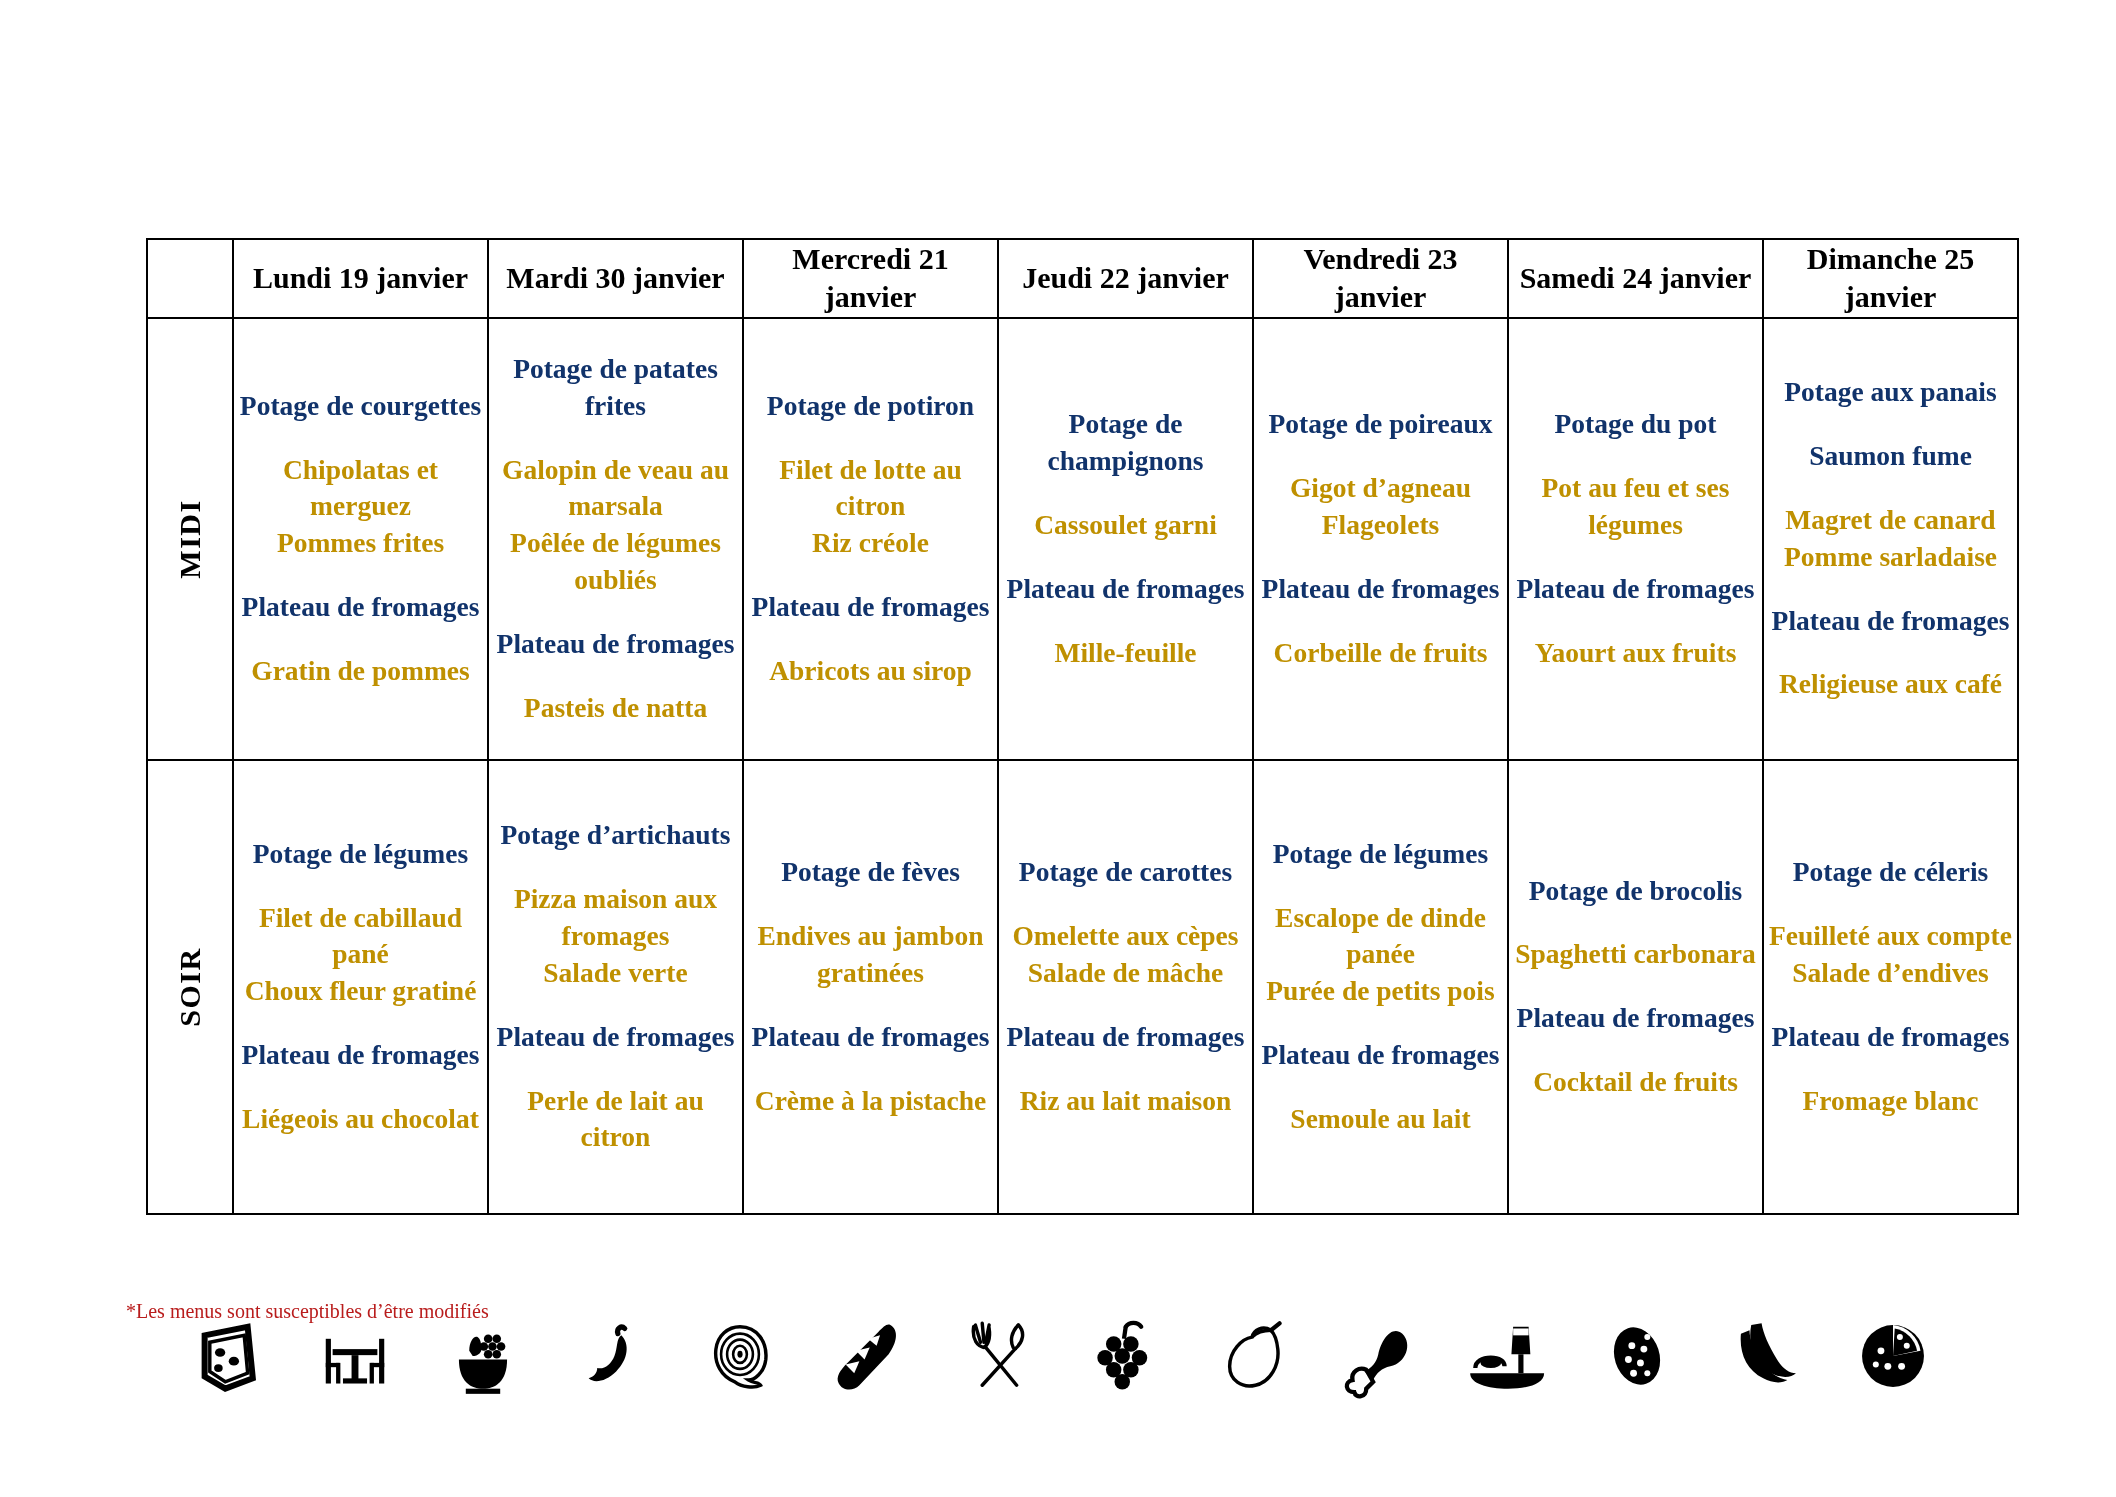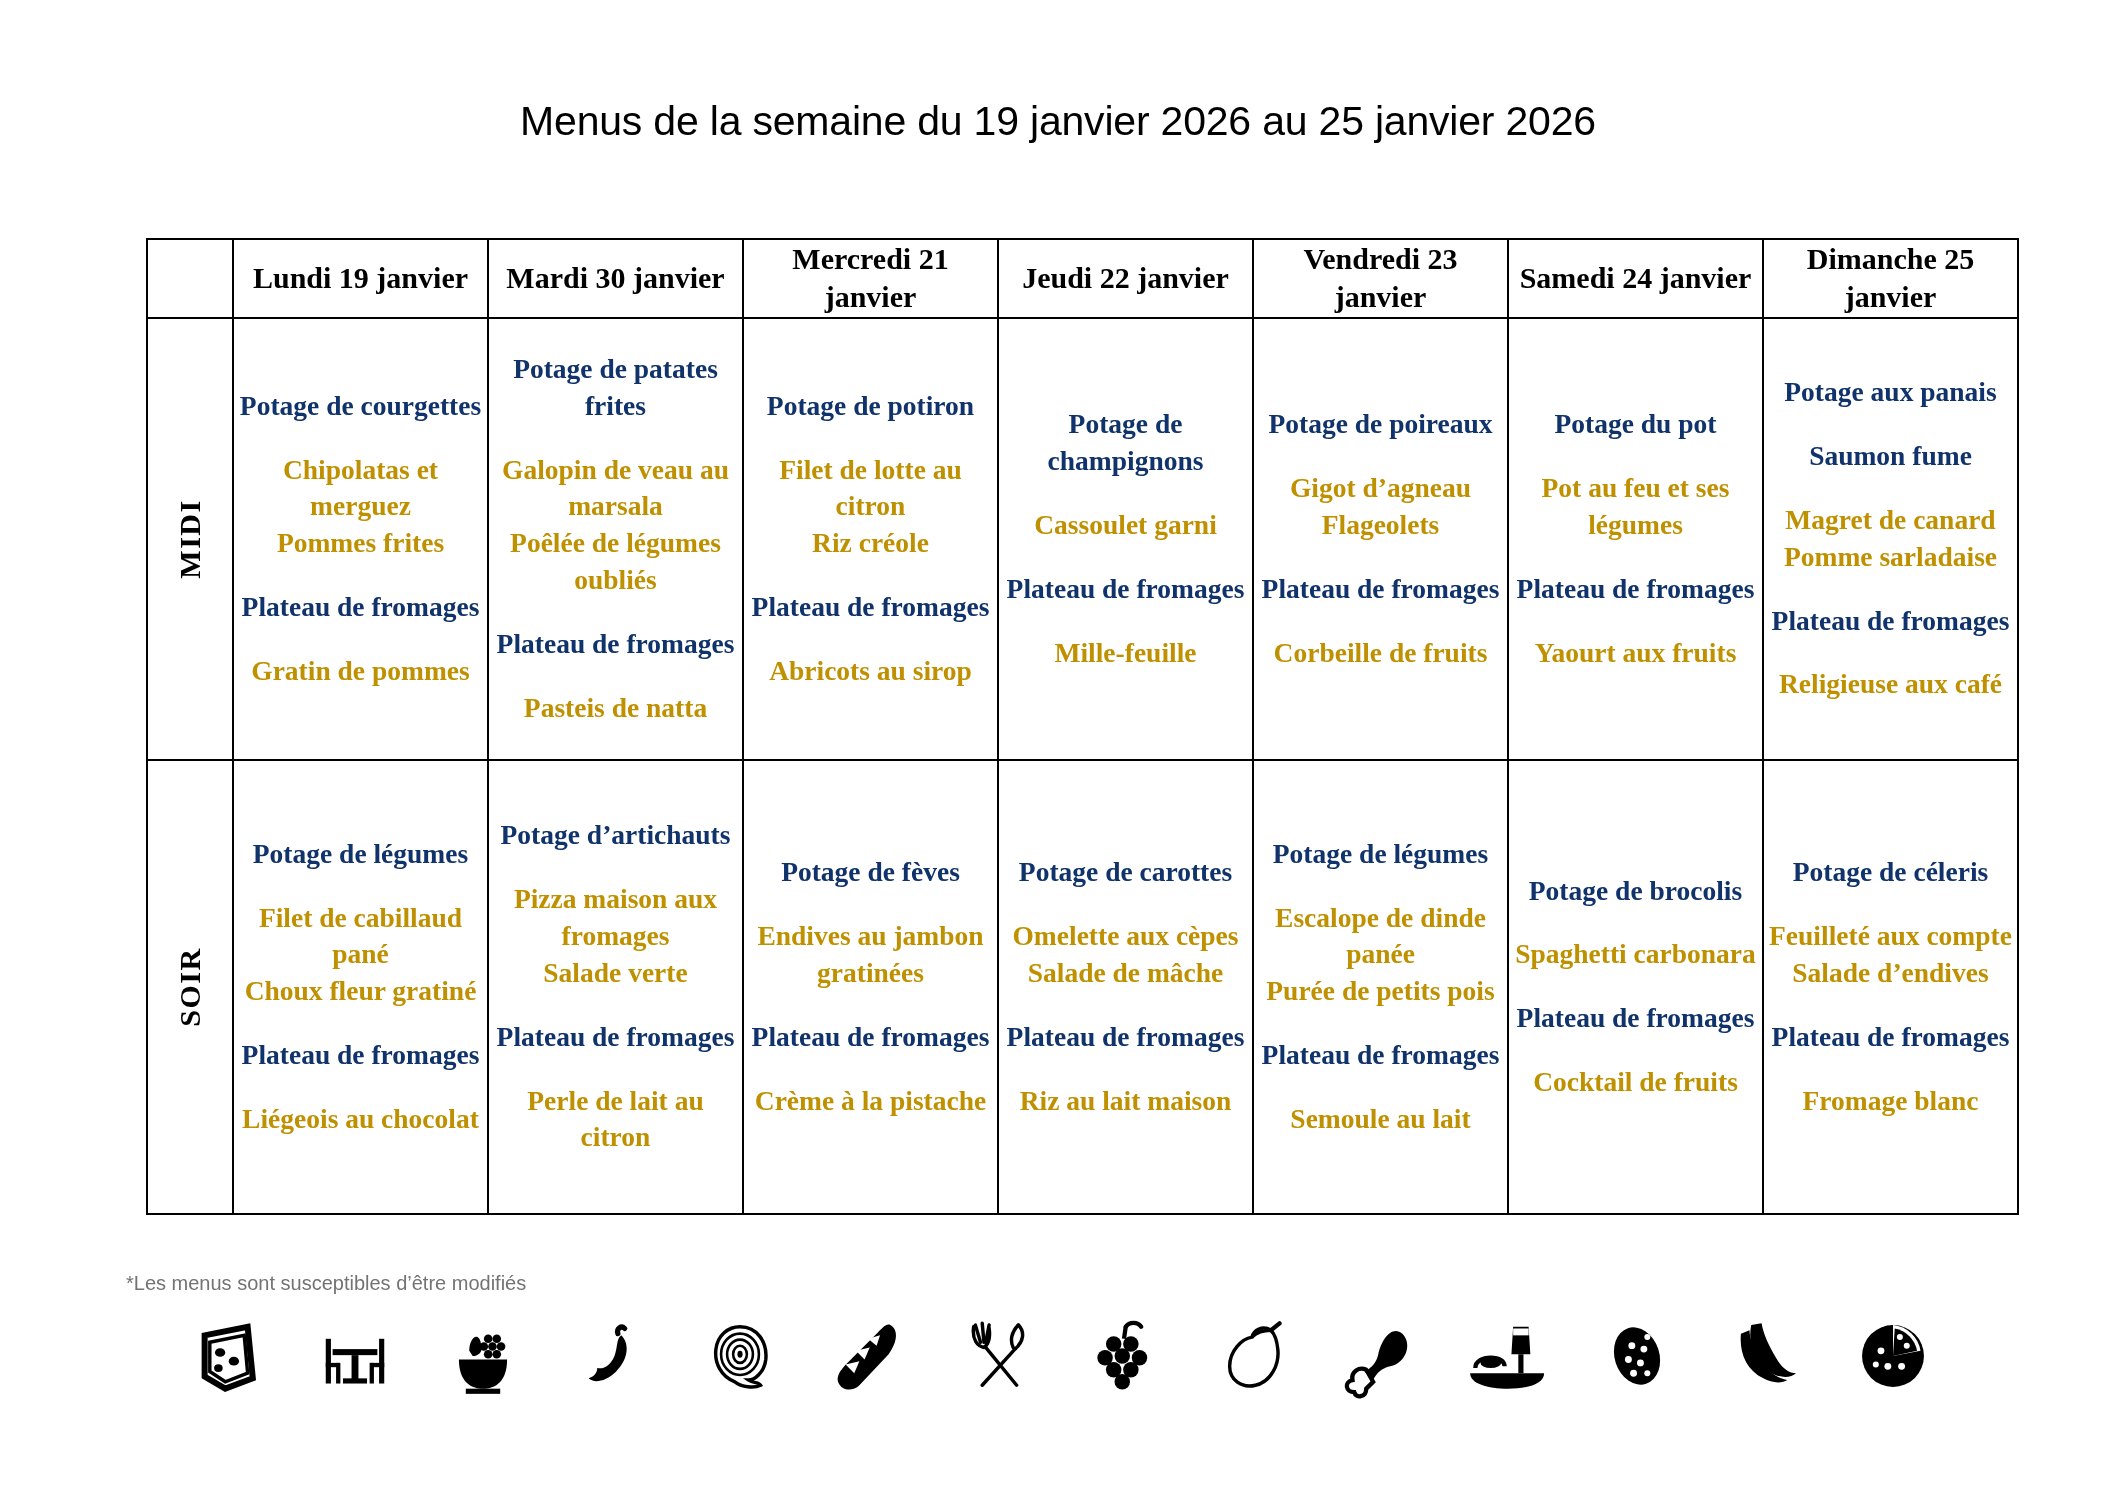--- a/index.html
+++ b/index.html
@@ -101,24 +101,24 @@
   .block:last-child { margin-bottom: 0; }
   .c-starter { color: #11336b; }
   .c-main    { color: #bf9000; }
   .c-cheese  { color: #11336b; }
   .c-dessert { color: #bf9000; }
 
   
   .footnote {
     position: absolute;
     left: 126px;
-    top: 1272px;
-    font-family: Liberation Sans, sans-serif;
+    top: 1300px;
+    font-family: Liberation Serif, serif;
     font-size: 20px;
-    color: #737373;
+    color: #b91c1c;
   }
 
   
   .icon-strip {
     position: absolute;
     left: 175px;
     top: 1296px;
     width: 1770px;
     height: 120px;
     display: flex;
@@ -132,21 +132,20 @@
     align-items: center;
     justify-content: center;
   }
   .icon-strip svg { display: block; }
 </style>
 </head>
 <body>
 
 <div class="page">
 
-  <div class="title">Menus de la semaine du 19 janvier 2026 au 25 janvier 2026</div>
 
   <table class="menu-table">
     <colgroup>
       <col class="corner-cell">
       <col class="daycol">
         <col class="daycol">
         <col class="daycol">
         <col class="daycol">
       <col class="daycol">
         <col class="daycol">

